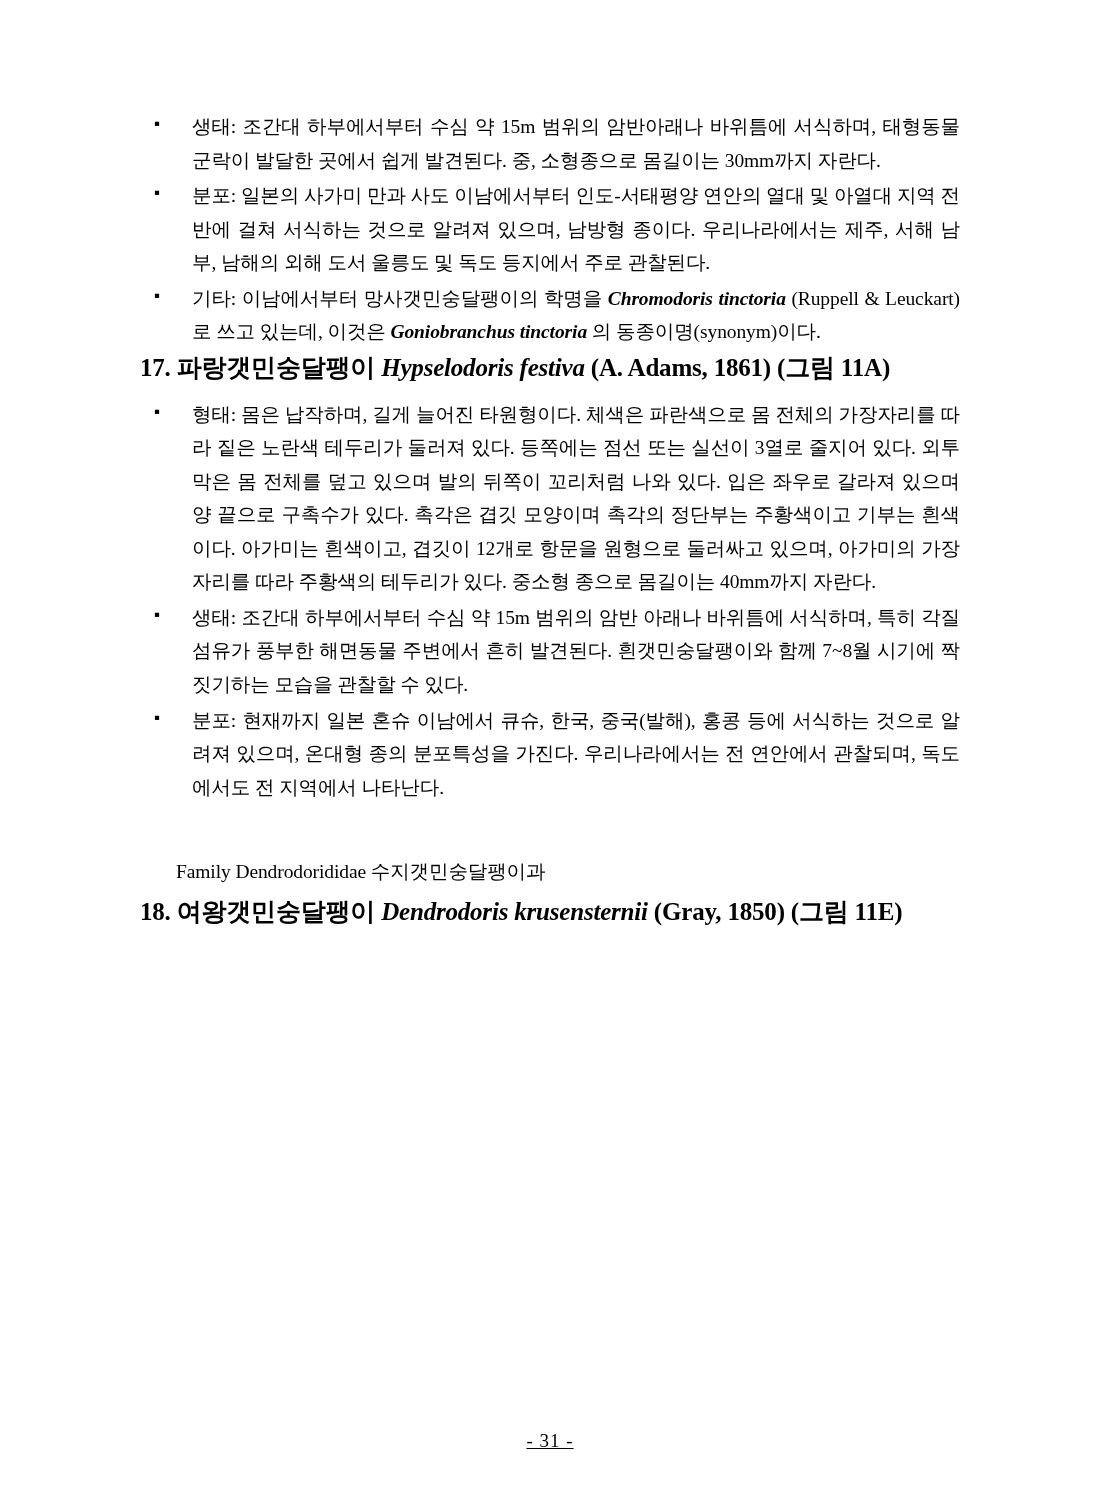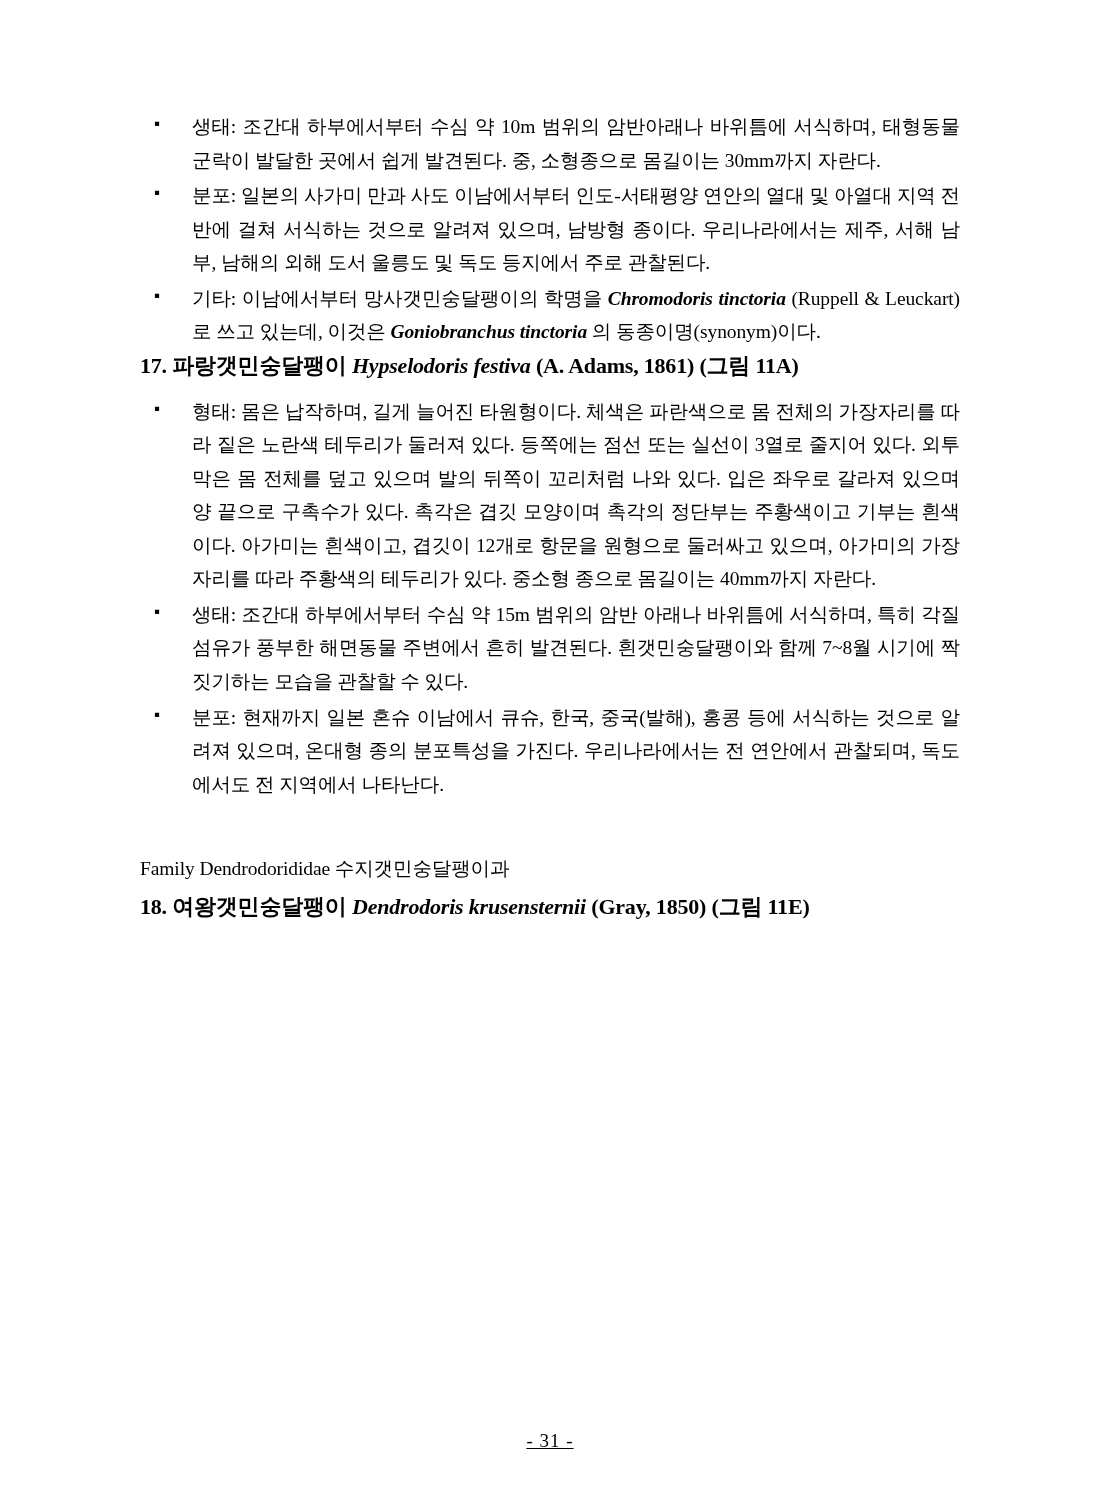--- a/index.html
+++ b/index.html
@@ -45,57 +45,58 @@
     color: #000;
   }
   .bullet-item .lead {
     
   }
   .it {
     font-style: italic;
     font-weight: bold;
   }
   .section-heading {
-    font-size: 22px;
+    font-size: 25px;
     font-weight: bold;
     margin-bottom: 14px;
     letter-spacing: -0.2px;
   }
   .section-heading .sp-name {
     font-style: italic;
     font-weight: bold;
   }
   .section-heading .auth {
     font-weight: bold;
   }
   .family-line {
     font-size: 19.5px;
     margin-top: 54px;
     margin-bottom: 10px;
     letter-spacing: -0.1px;
+    margin-left: 36px;
   }
   .page-number {
     position: absolute;
     bottom: 52px;
     left: 0;
     width: 1100px;
     text-align: center;
     font-size: 19px;
     letter-spacing: 1px;
     text-decoration: underline;
   }
 </style>
 </head>
 <body>
 
 <div class="page">
 
   <ul class="bullet-list">
     <li class="bullet-item">
-      <span class="lead">생태:</span><span> 조간대 하부에서부터 수심 약 10m 범위의 암반아래나 바위틈에 서식하며, 태형동물 군락이 발달한 곳에서 쉽게 발견된다. 중, 소형종으로 몸길이는 30mm까지 자란다.</span>
+      <span class="lead">생태:</span><span> 조간대 하부에서부터 수심 약 15m 범위의 암반아래나 바위틈에 서식하며, 태형동물 군락이 발달한 곳에서 쉽게 발견된다. 중, 소형종으로 몸길이는 30mm까지 자란다.</span>
     </li>
     <li class="bullet-item">
       <span class="lead">분포:</span><span> 일본의 사가미 만과 사도 이남에서부터 인도-서태평양 연안의 열대 및 아열대 지역 전반에 걸쳐 서식하는 것으로 알려져 있으며, 남방형 종이다. 우리나라에서는 제주, 서해 남부, 남해의 외해 도서 울릉도 및 독도 등지에서 주로 관찰된다.</span>
     </li>
     <li class="bullet-item">
       <span class="lead">기타:</span><span> 이남에서부터 망사갯민숭달팽이의 학명을 </span><span class="it">Chromodoris tinctoria</span><span> (Ruppell &amp; Leuckart)로 쓰고 있는데, 이것은 </span><span class="it">Goniobranchus tinctoria</span><span> 의 동종이명(synonym)이다.</span>
     </li>
   </ul>
 
   <div class="section-heading">

